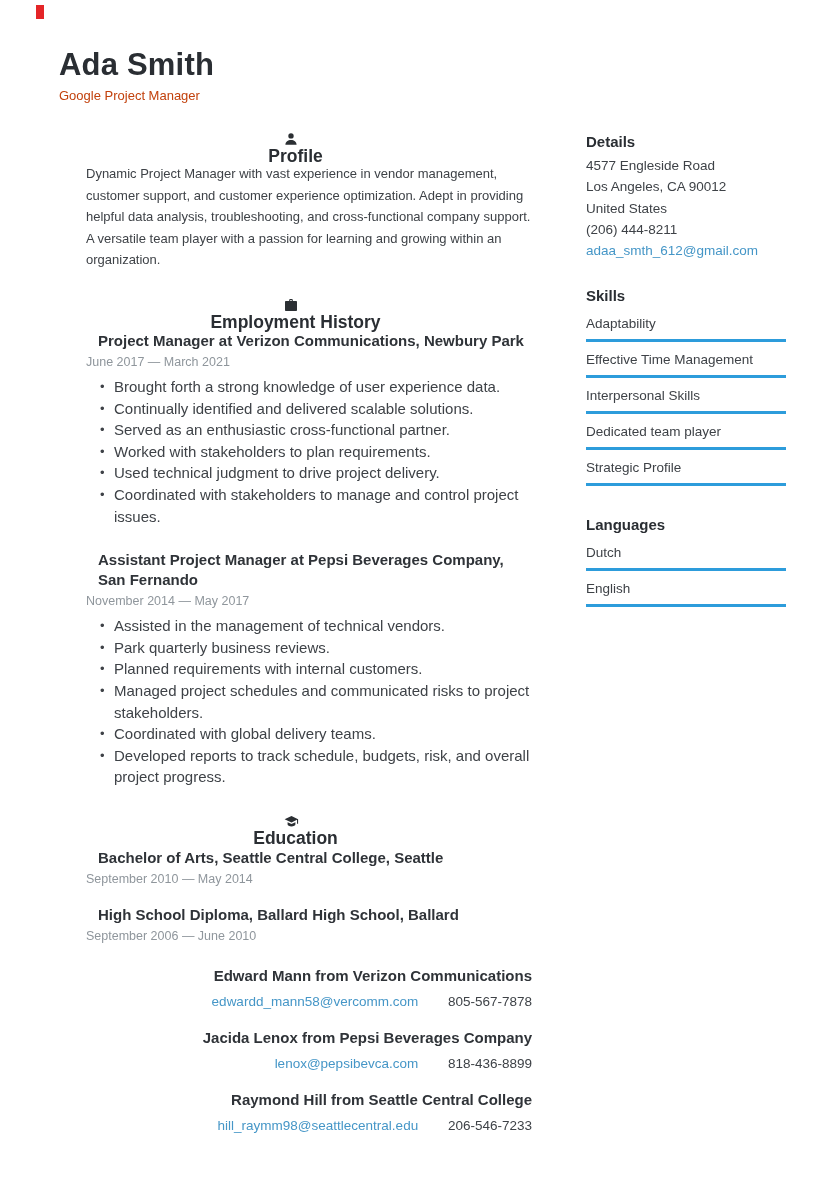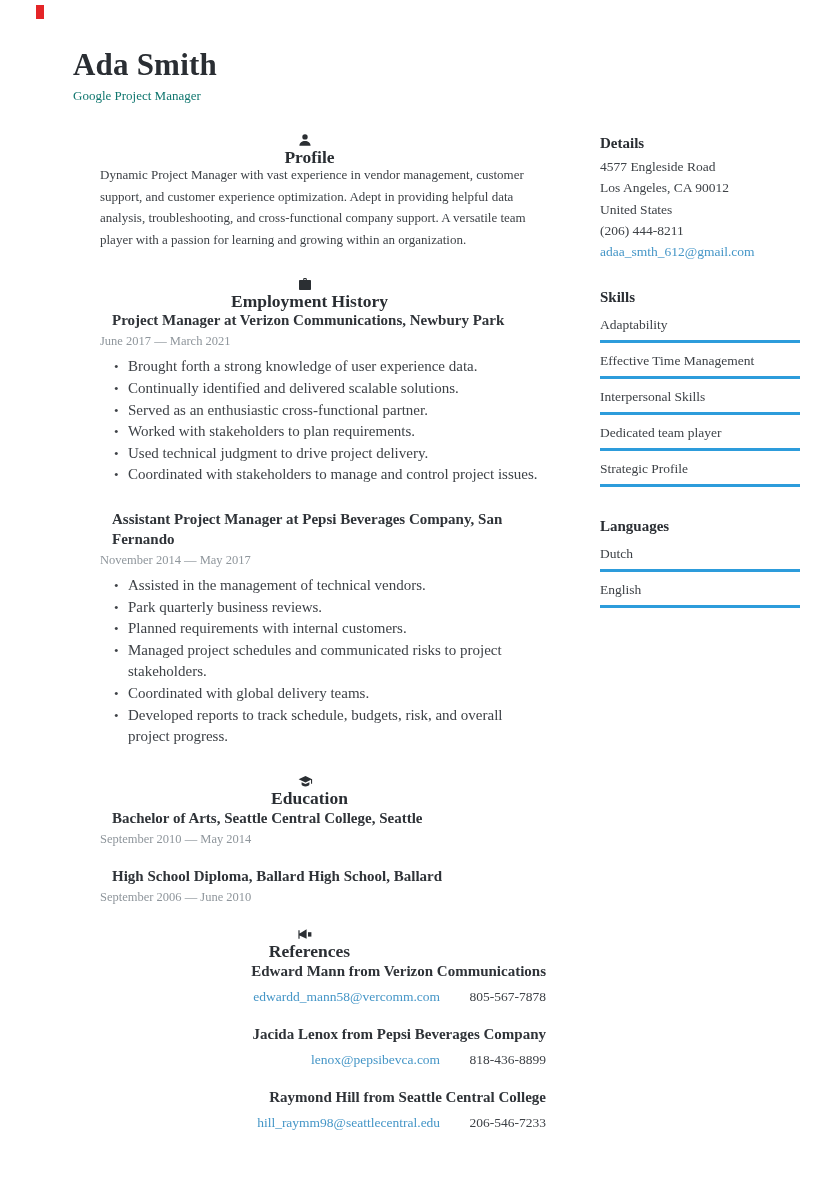--- a/index.html
+++ b/index.html
@@ -12,24 +12,24 @@
   :root {
     --heading: #2a2e33;
     --body: #3e4247;
     --muted: #8f969c;
     --link: #4596c7;
     --bar: #2d9cdb;
     --mark: #e42527;
   }
   .corner-mark { position: absolute; left: 36px; top: 5px; width: 8px; height: 14px; background: var(--mark); }
 
-  .page { position: absolute; left: 73px; top: 46px; width: 730px; font-family: Liberation Serif, serif; }
+  .page { position: absolute; left: 59px; top: 46px; width: 730px; }
 
   h1 { margin: 0; font-size: 31px; line-height: 37px; font-weight: 700; color: var(--heading); letter-spacing: .2px; }
-  .job-subtitle { margin-top: 5px; font-size: 13px; color: #0f766e; }
+  .job-subtitle { margin-top: 5px; font-size: 13px; color: #c2410c; }
 
   .columns { display: flex; margin-top: 29px; }
   .col-left { width: 473px; }
   .col-right { width: 200px; margin-left: 54px; }
 
   
   .sec-head { display: flex; align-items: center; height: 24px; flex-direction: column; }
   .sec-head .icon { width: 27px; display: flex; align-items: center; padding-left: 2px; box-sizing: border-box; }
   .sec-head .icon svg { display: block; }
   .sec-head h2 { margin: 0; font-size: 17.5px; font-weight: 700; color: var(--heading); }
@@ -154,29 +154,20 @@
             <div class="dates">September 2010 — May 2014</div>
           </div>
           <div class="edu-item">
             <div class="edu-title">High School Diploma, Ballard High School, Ballard</div>
             <div class="dates">September 2006 — June 2010</div>
           </div>
         </div>
       </section>
 
       <section style="margin-bottom:0;">
-        <div class="sec-head">
-          <span class="icon">
-            <svg width="14" height="13" viewBox="0 0 14 13" fill="#2b2f33">
-                <path d="M8.6 1.2v9.6L1.6 7.4v3.4H.4V2.2h1.2v3.2z"></path>
-                <rect x="10" y="4.2" width="3.4" height="4.4"></rect>
-              </svg>
-          </span>
-          <h2>References</h2>
-        </div>
         <div class="sec-body">
           <div class="ref-item">
             <div class="ref-name">Edward Mann from Verizon Communications</div>
             <div class="ref-line">
               <a href="#" class="email">edwardd_mann58@vercomm.com</a>
               <span class="phone">805-567-7878</span>
             </div>
           </div>
           <div class="ref-item">
             <div class="ref-name">Jacida Lenox from Pepsi Beverages Company</div>

